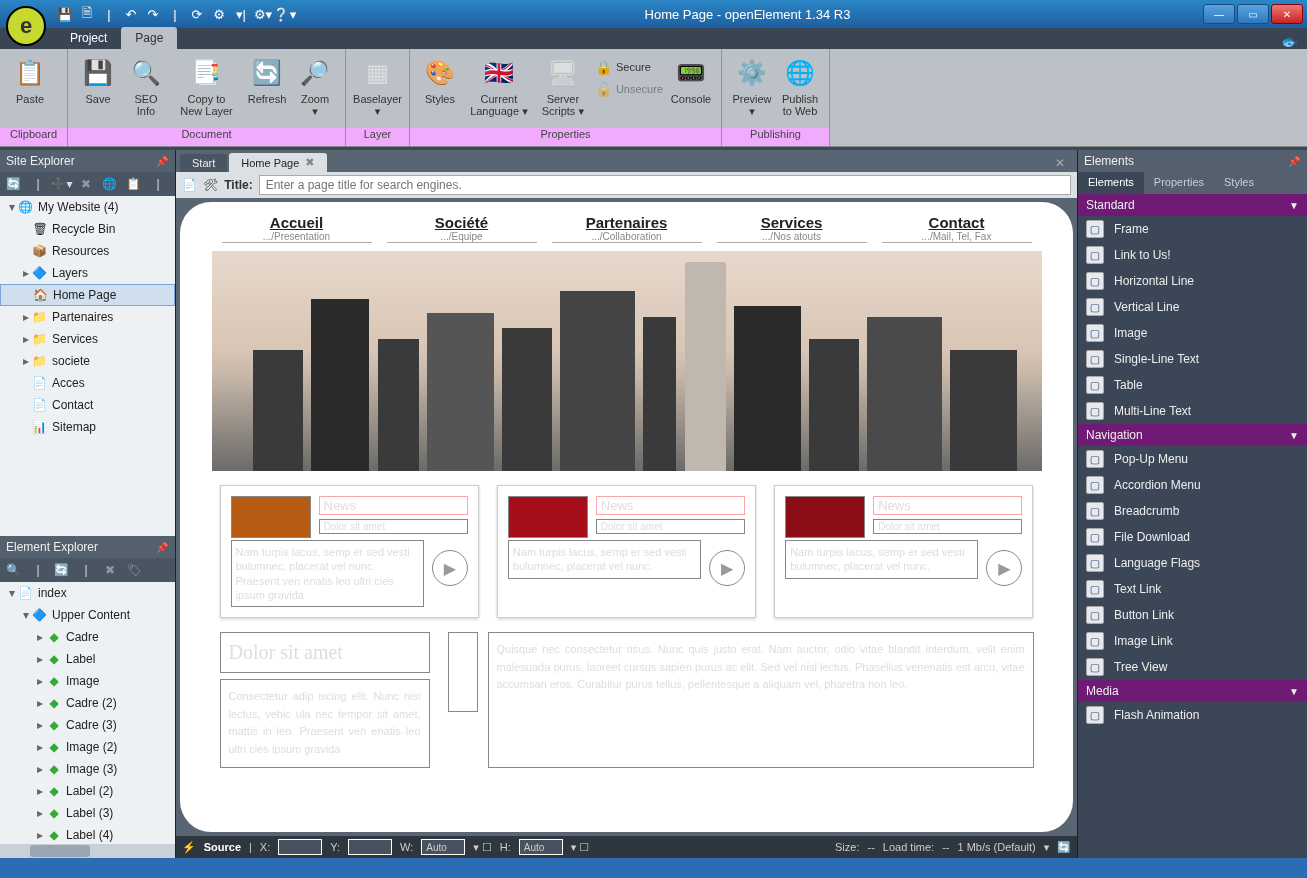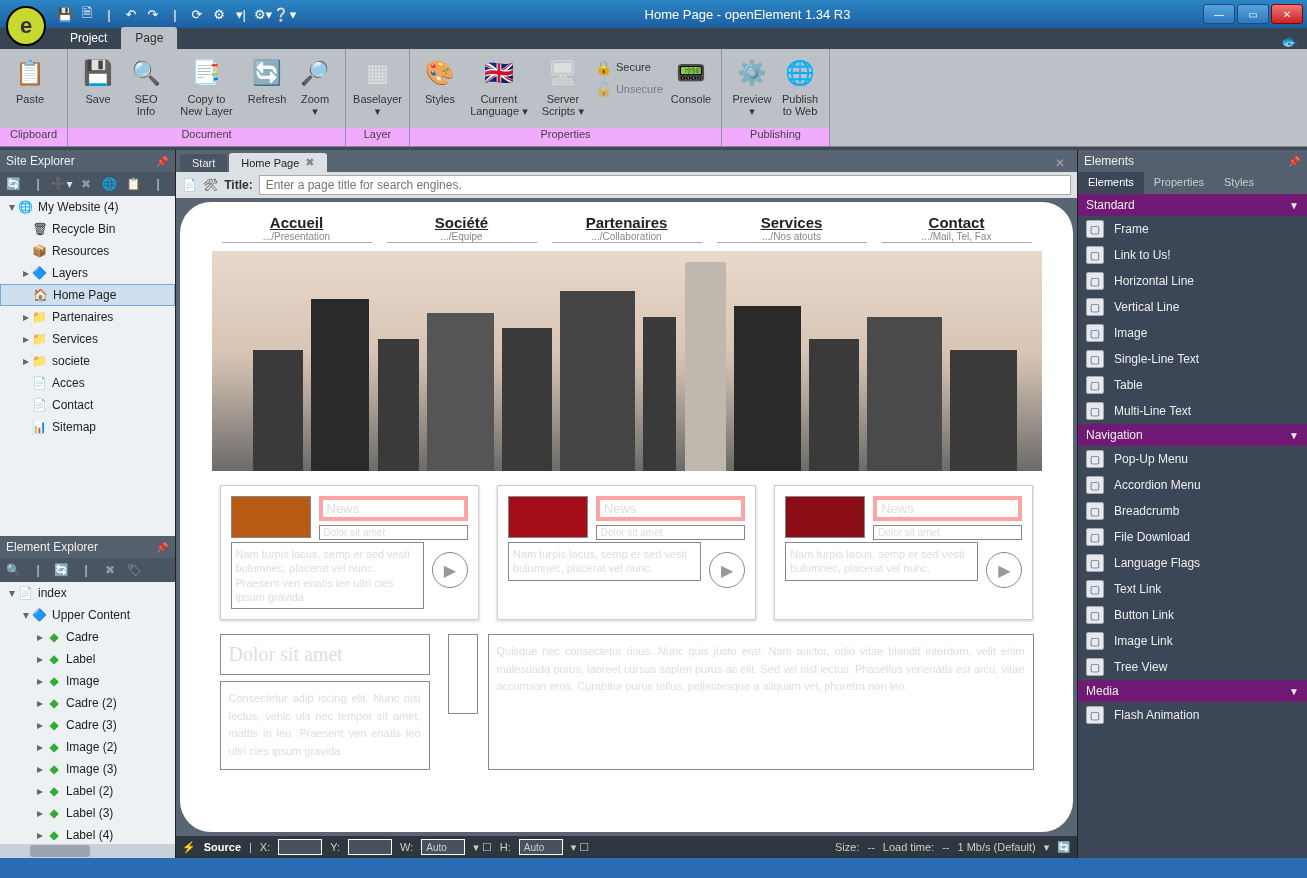--- a/index.html
+++ b/index.html
@@ -68,21 +68,21 @@
 .navitem { text-align: center; border-bottom: 1px solid #aaa; width: 150px; }
 .navitem .t { font-weight: bold; font-size: 15px; text-decoration: underline; color: #222; }
 .navitem .s { font-size: 10px; color: #888; }
 .hero { height: 220px; position: relative; background: linear-gradient(#e8d9cc 0%, #d8c5b5 45%, #c9b9ab 55%, #6b6a68 100%); overflow: hidden; }
 .building { position: absolute; bottom: 0; background: #3a3a3a; }
 .cards { display: flex; gap: 18px; padding: 14px 8px; }
 .card { flex: 1; background: #fff; border: 1px solid #ccc; padding: 10px; box-shadow: 0 1px 3px rgba(0,0,0,.2); }
 .card .top { display: flex; gap: 8px; }
 .swatch { width: 80px; height: 42px; border: 1px solid #888; }
 .card .meta { flex: 1; }
-.card .meta .h { border: 4px solid #fca5a5; padding: 1px 4px; font-size: 13px; margin-bottom: 4px; }
+.card .meta .h { border: 1px solid #fca5a5; padding: 1px 4px; font-size: 13px; margin-bottom: 4px; }
 .card .meta .sh { border: 1px solid #888; padding: 1px 4px; font-size: 10px; }
 .card .body { display: flex; gap: 8px; margin-top: 2px; align-items: flex-start; }
 .card .body .txt { flex: 1; border: 1px solid #888; padding: 4px; font-size: 11px; line-height: 1.3; }
 .playbtn { width: 36px; height: 36px; border: 1px solid #888; border-radius: 50%; display: flex; align-items: center; justify-content: center; color: #999; font-size: 16px; margin-top: 10px; }
 .lower { display: flex; gap: 18px; padding: 0 8px 20px 8px; }
 .lbox { border: 1px solid #888; padding: 8px; }
 .lbox.h { font-size: 20px; font-family: Georgia, serif; }
 .lbox.p { font-size: 11px; line-height: 1.6; text-align: justify; }
 
 

